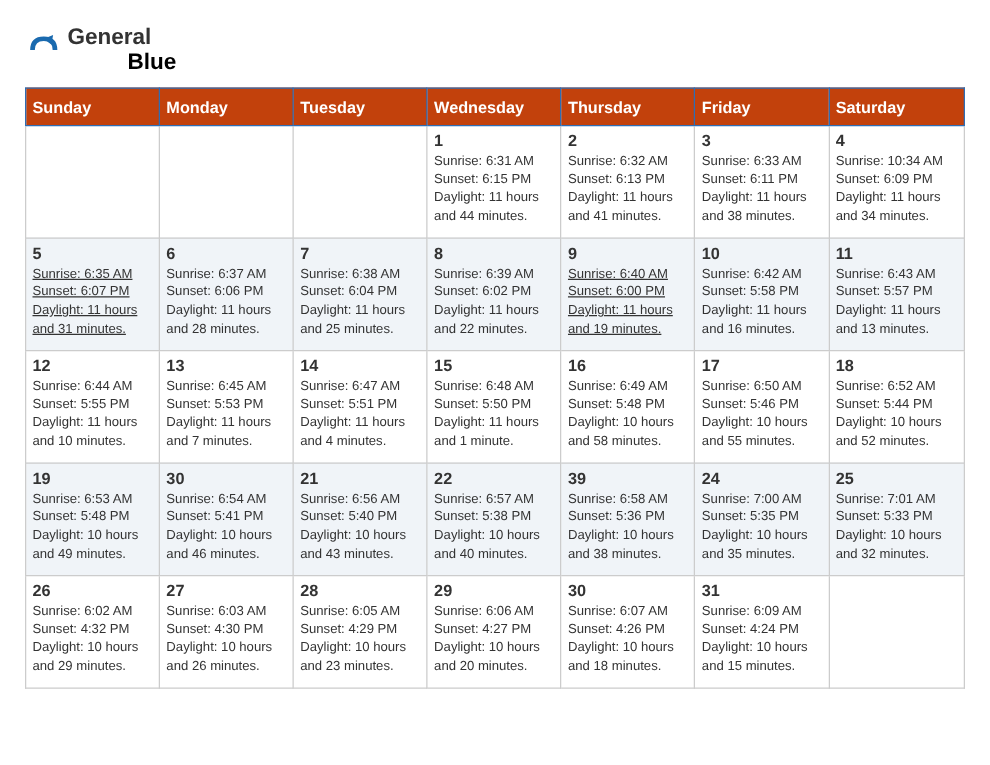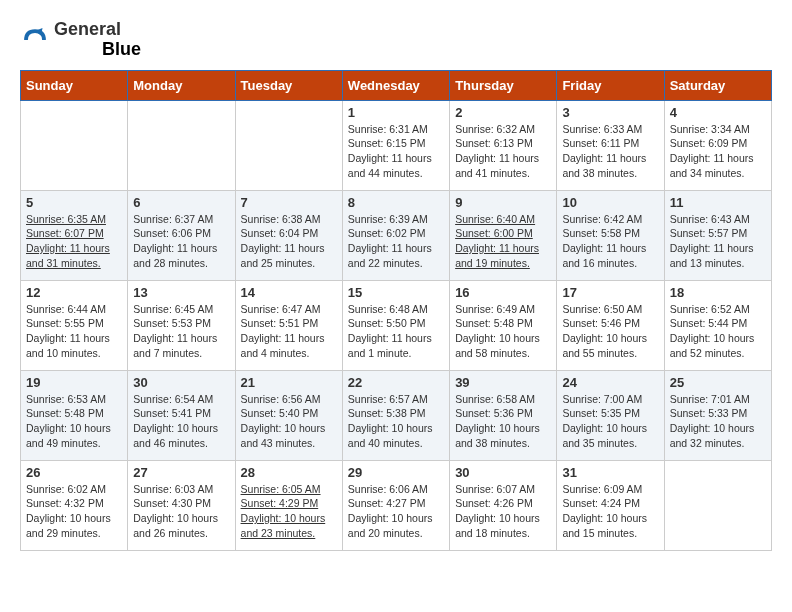--- a/index.html
+++ b/index.html
@@ -146,21 +146,21 @@
         </td>
         <td>
           <div class="day-number">3</div>
           <div class="day-info" style="white-space: pre-line;">Sunrise: 6:33 AM
 Sunset: 6:11 PM
 Daylight: 11 hours
 and 38 minutes.</div>
         </td>
         <td>
           <div class="day-number">4</div>
-          <div class="day-info" style="white-space: pre-line;">Sunrise: 3:34 AM
+          <div class="day-info" style="white-space: pre-line;">Sunrise: 10:34 AM
 Sunset: 6:09 PM
 Daylight: 11 hours
 and 34 minutes.</div>
         </td>
       </tr>
       <tr>
         <td>
           <div class="day-number">5</div>
           <div class="day-info" style="white-space: pre-line; text-decoration: underline;">Sunrise: 6:35 AM
 Sunset: 6:07 PM
@@ -322,21 +322,21 @@
         </td>
         <td>
           <div class="day-number">27</div>
           <div class="day-info" style="white-space: pre-line;">Sunrise: 6:03 AM
 Sunset: 4:30 PM
 Daylight: 10 hours
 and 26 minutes.</div>
         </td>
         <td>
           <div class="day-number">28</div>
-          <div class="day-info" style="white-space: pre-line; text-decoration: underline;">Sunrise: 6:05 AM
+          <div class="day-info" style="white-space: pre-line;">Sunrise: 6:05 AM
 Sunset: 4:29 PM
 Daylight: 10 hours
 and 23 minutes.</div>
         </td>
         <td>
           <div class="day-number">29</div>
           <div class="day-info" style="white-space: pre-line;">Sunrise: 6:06 AM
 Sunset: 4:27 PM
 Daylight: 10 hours
 and 20 minutes.</div>

